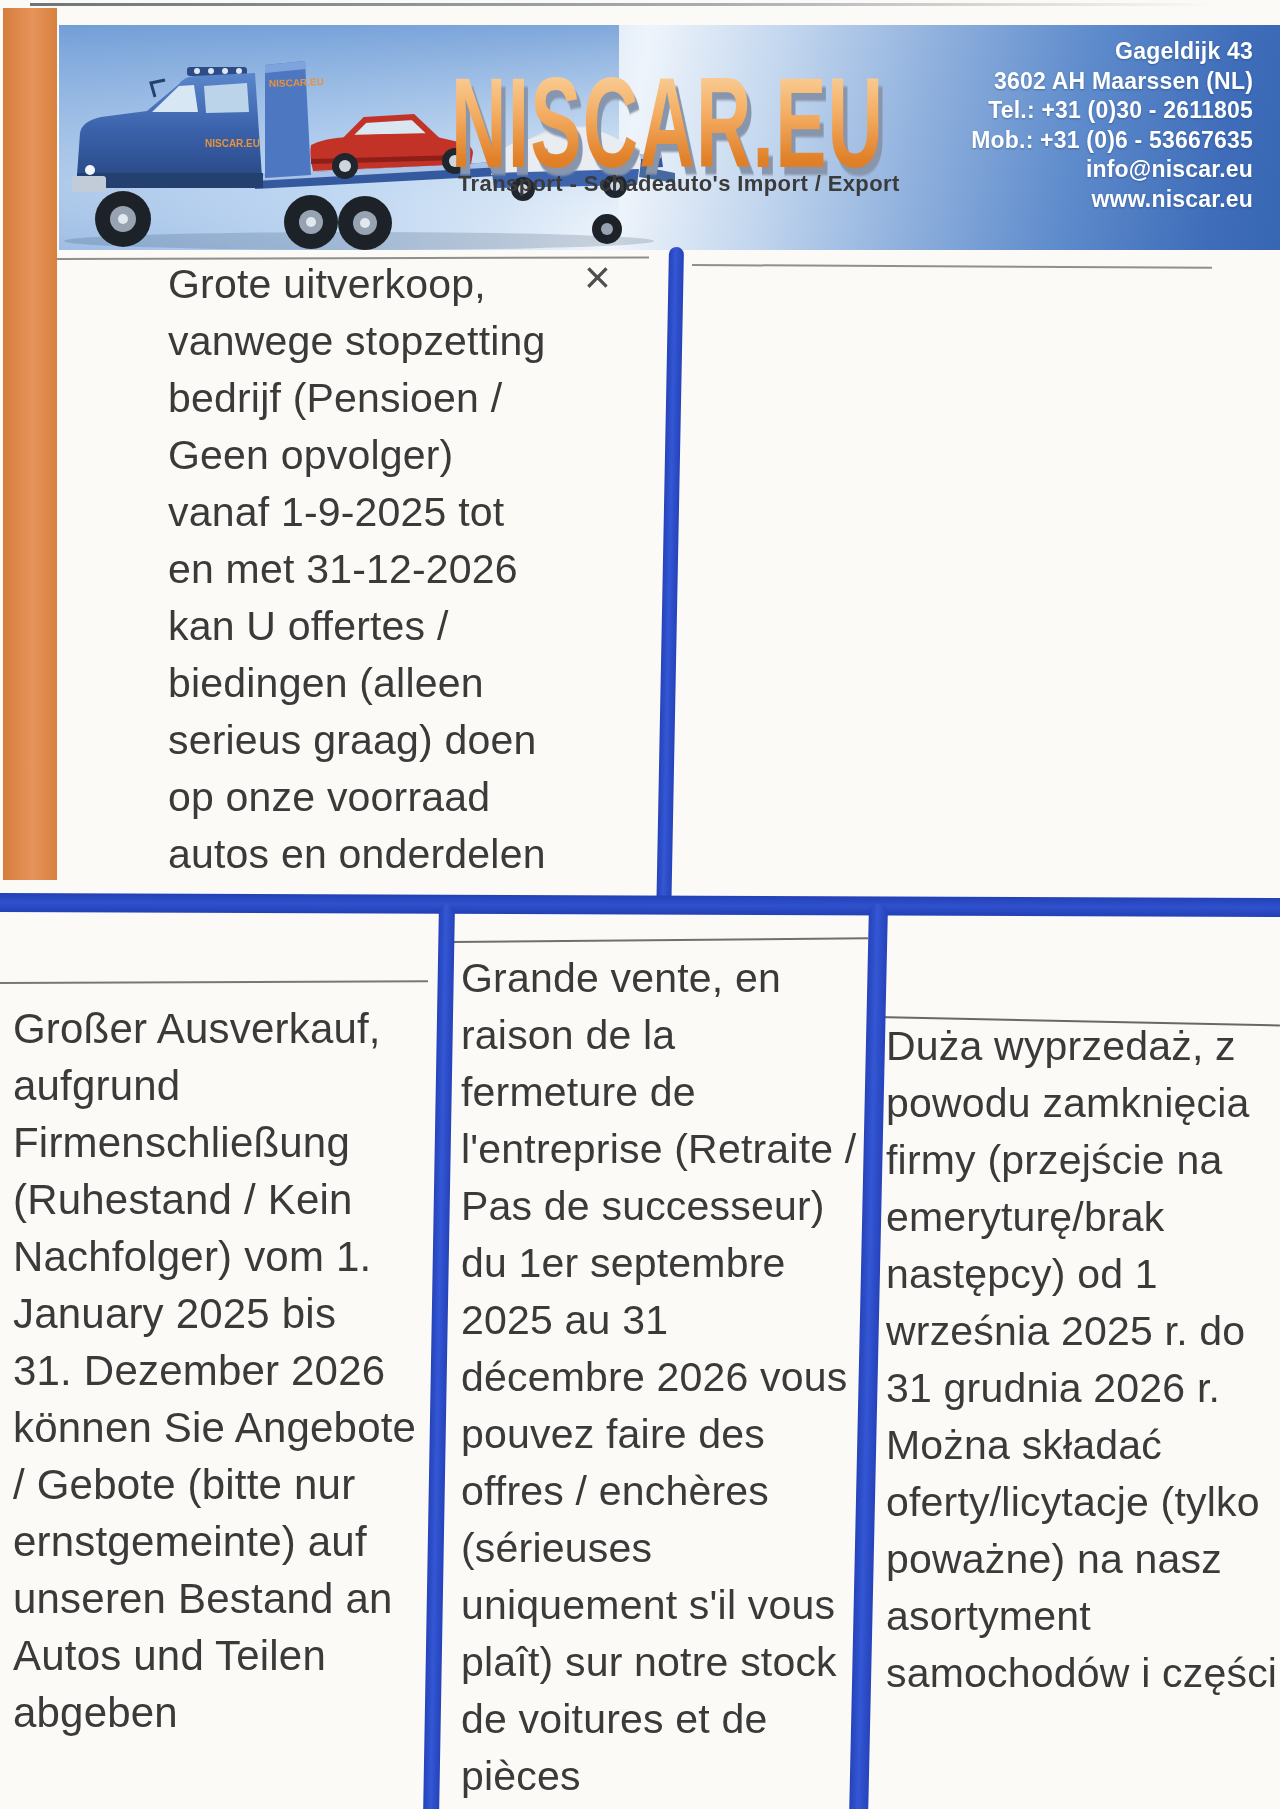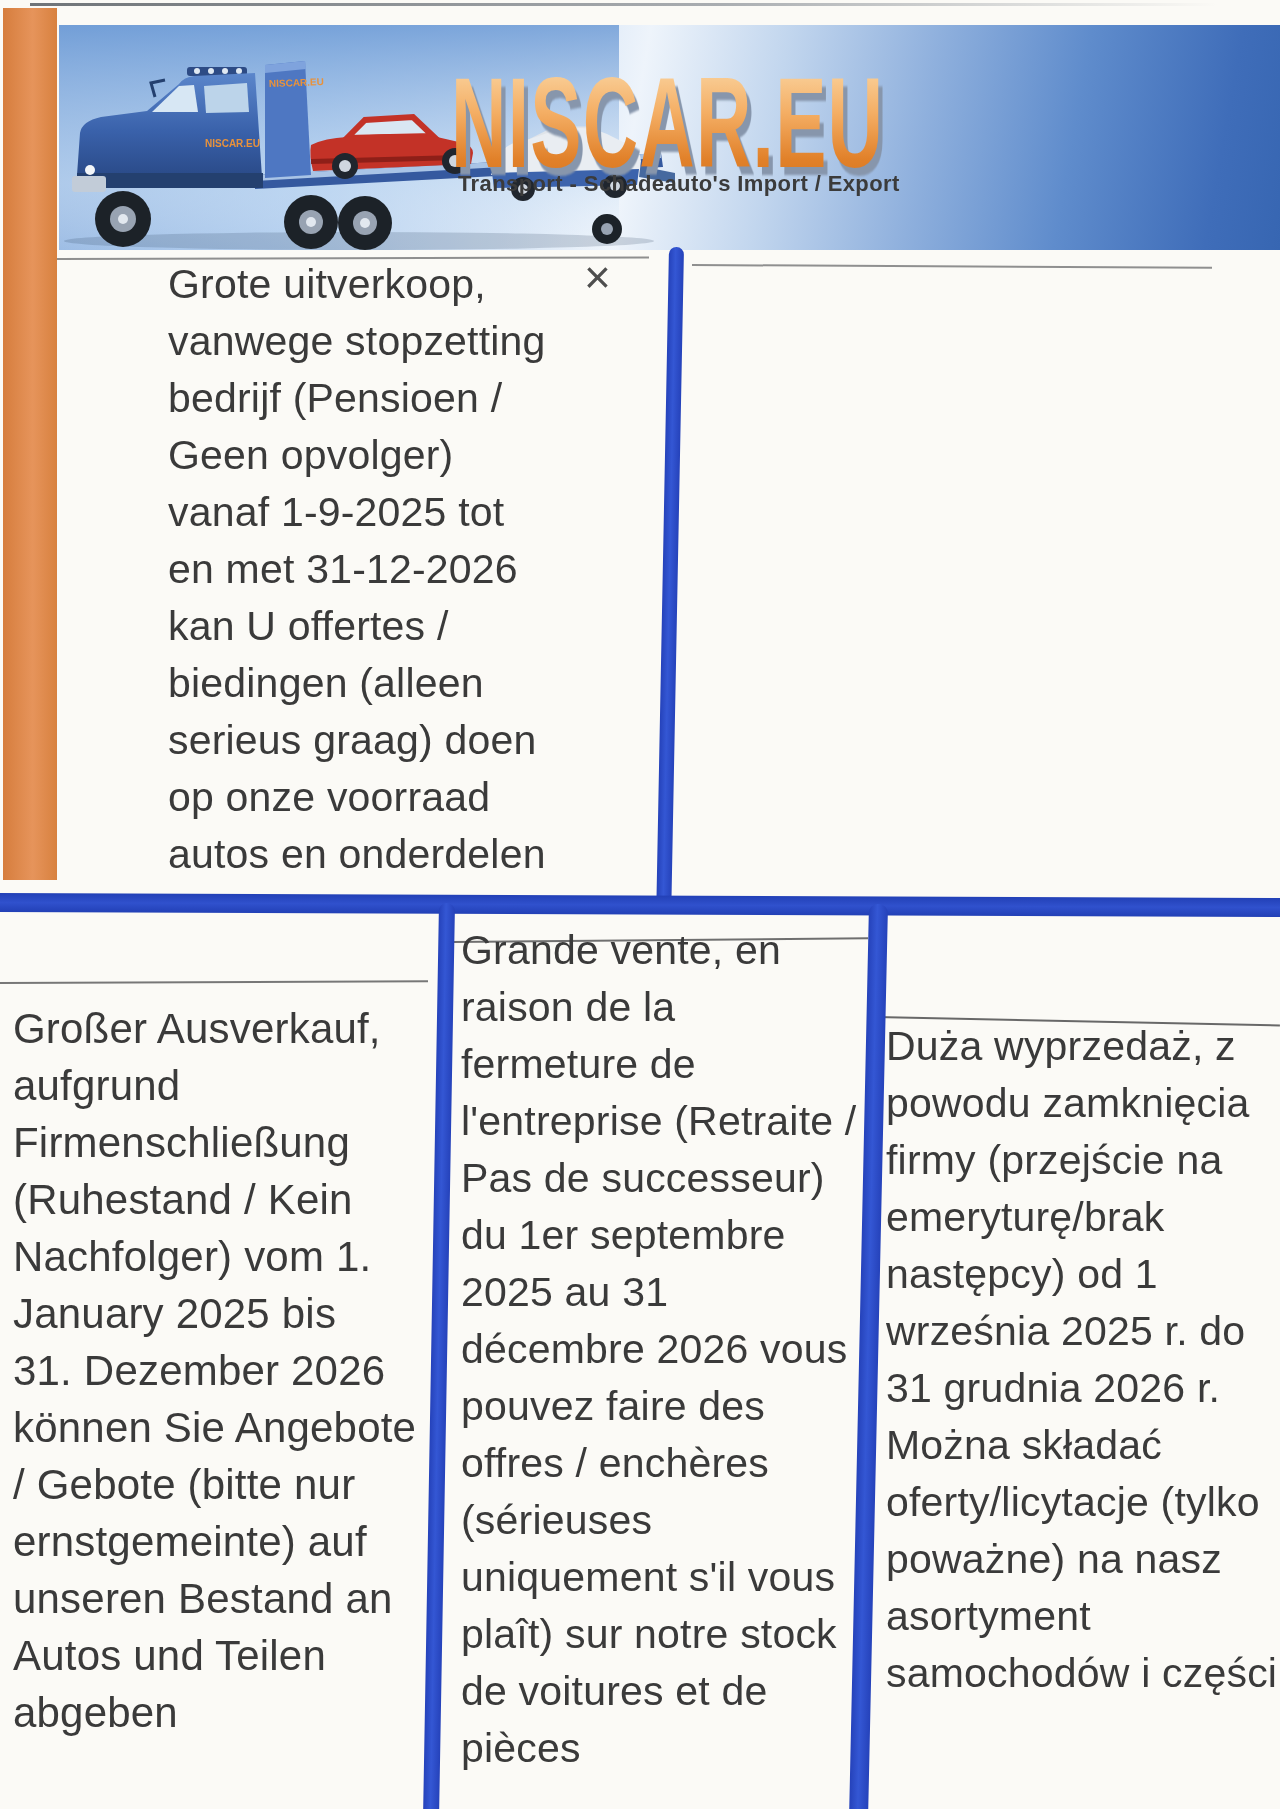--- a/index.html
+++ b/index.html
@@ -54,21 +54,21 @@
   }
 
   
   .notice{
     position:absolute;color:#3a3a3a;white-space:pre-line;z-index:3;
     letter-spacing:0.2px;
   }
   #nl-text{left:135px;top:256px;font-size:41px;line-height:57px;width:420px;margin-left:33px;}
   #en-text{left:745px;top:271px;font-size:41px;line-height:57px;width:460px;}
   #de-text{left:13px;top:1000px;font-size:42px;line-height:57px;width:430px;}
-  #fr-text{left:461px;top:922px;font-size:41px;line-height:57px;width:420px;}
+  #fr-text{left:461px;top:950px;font-size:41px;line-height:57px;width:420px;}
   #pl-text{left:886px;top:1018px;font-size:41px;line-height:57px;width:420px;}
 
   #close-x{
     position:absolute;left:584px;top:254px;font-size:46px;line-height:1;
     color:#4e4e4e;cursor:pointer;z-index:4;font-weight:400;
   }
 
   
   .vbar{
     position:absolute;z-index:2;
@@ -173,20 +173,26 @@
       </g>
     </svg>
 
     <div id="logo-wrap">
       <span id="logo-shadow" class="logo-layer">NISCAR.EU</span>
       <span id="logo-front" class="logo-layer">NISCAR.EU</span>
     </div>
 
     <div id="tagline">Transport - Schadeauto's Import / Export</div>
 
+    <div id="contact">Gageldijk 43
+3602 AH  Maarssen (NL)
+Tel.: +31 (0)30 - 2611805
+Mob.: +31 (0)6 - 53667635
+info@niscar.eu
+www.niscar.eu</div>
   </div>
 
   <div id="line-nl" class="scan-line"></div>
   <div id="line-en" class="scan-line"></div>
   <div id="line-de" class="scan-line"></div>
   <div id="line-fr" class="scan-line"></div>
   <div id="line-pl" class="scan-line"></div>
 
   <div id="nl-text" class="notice">Grote uitverkoop,
 vanwege stopzetting

